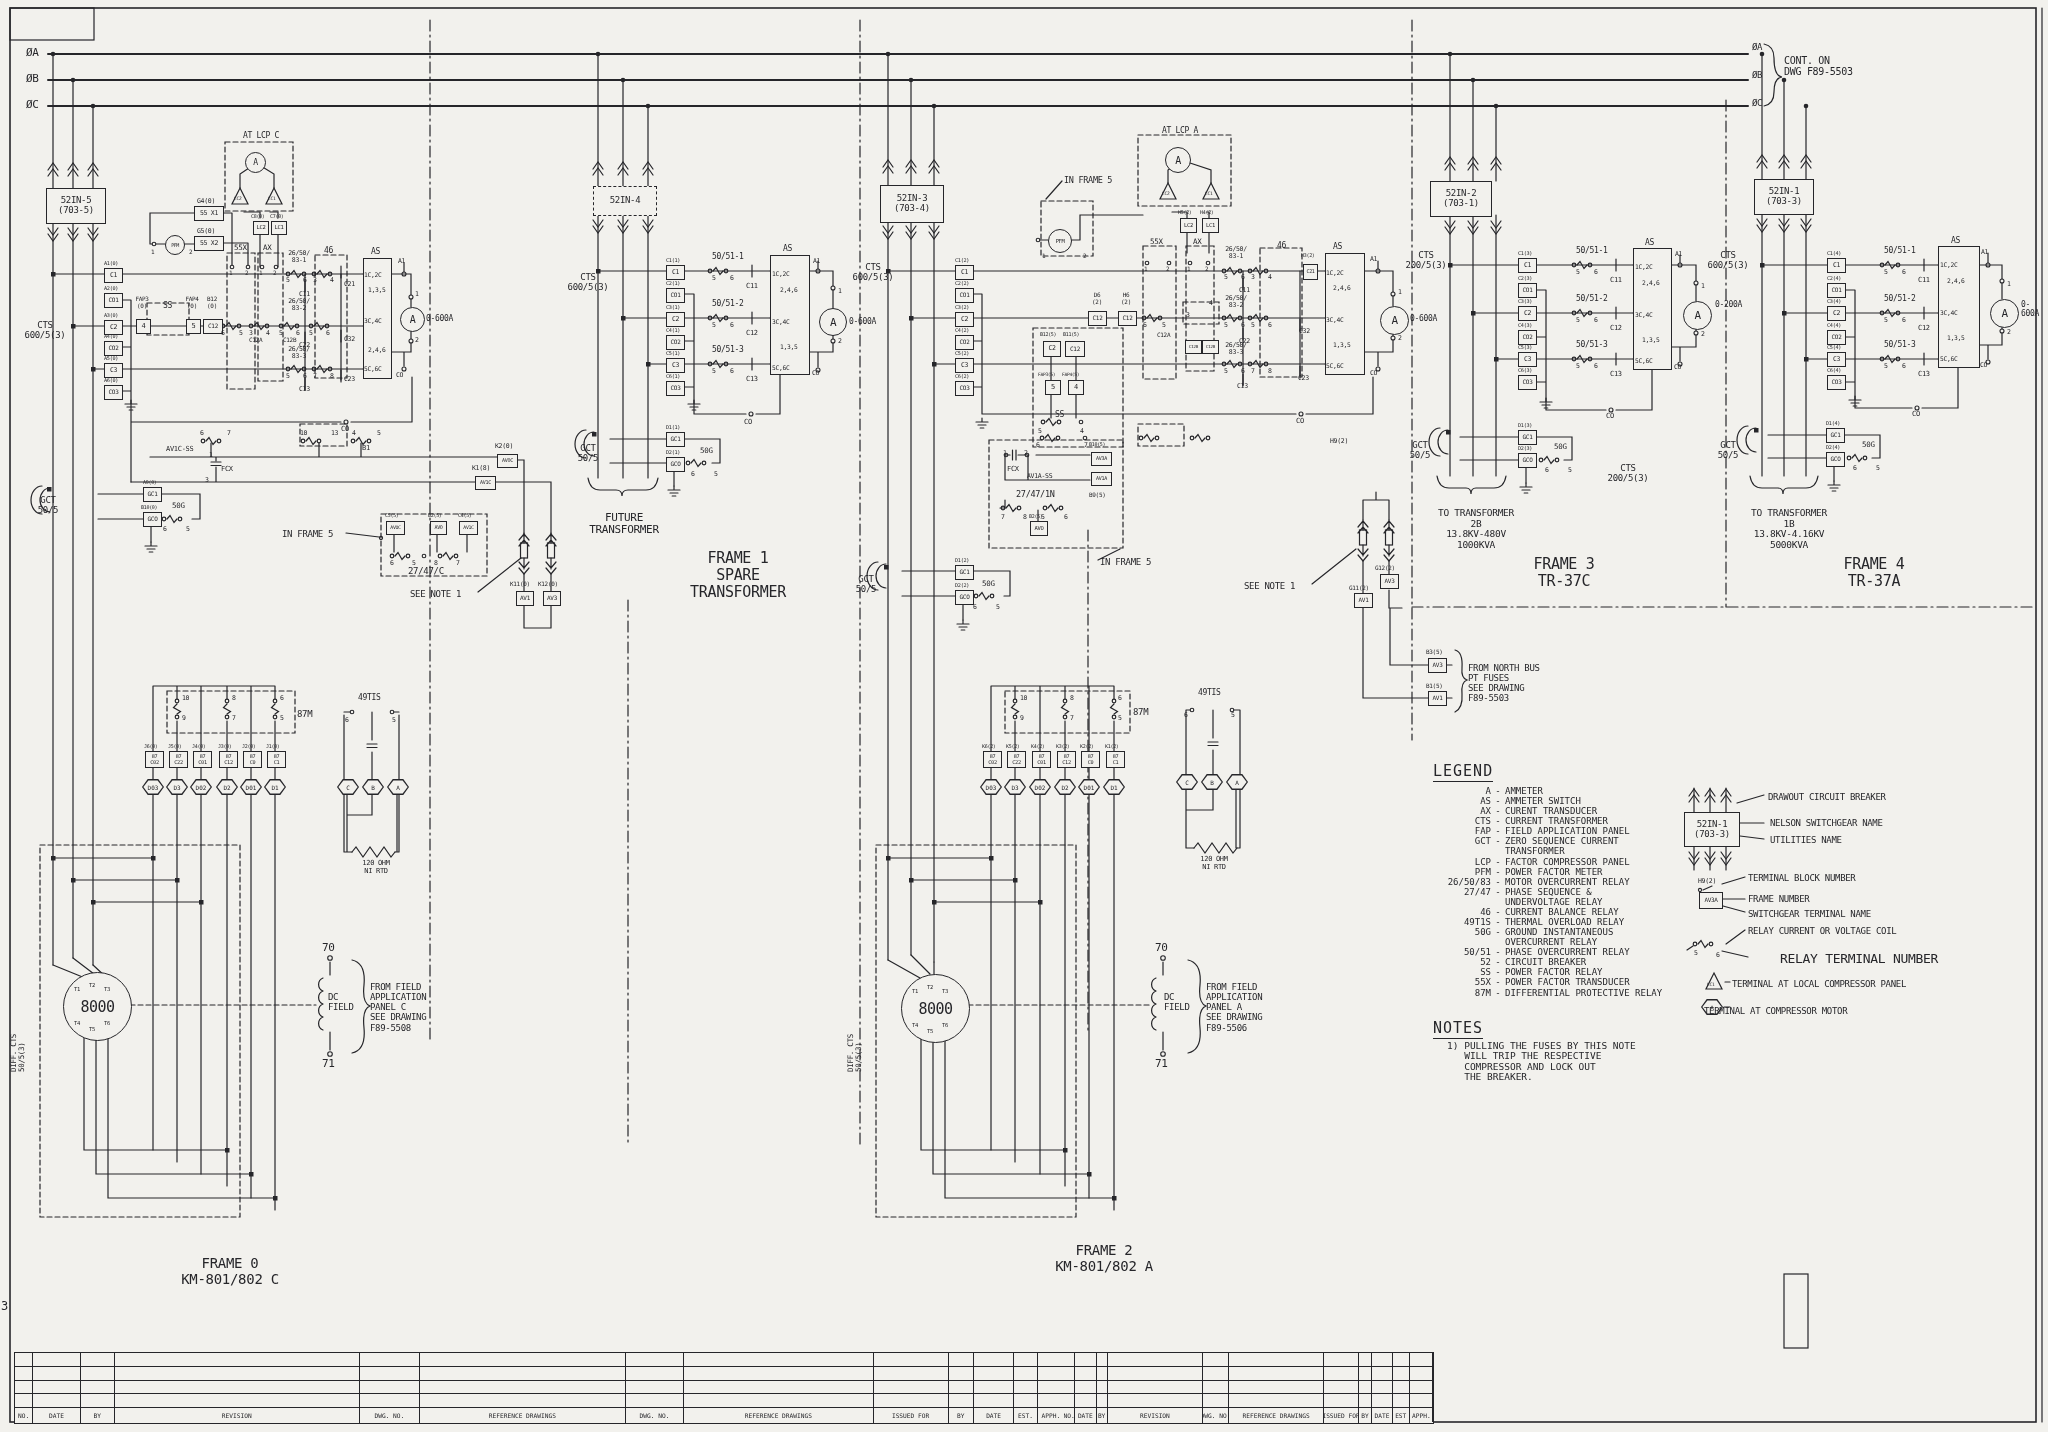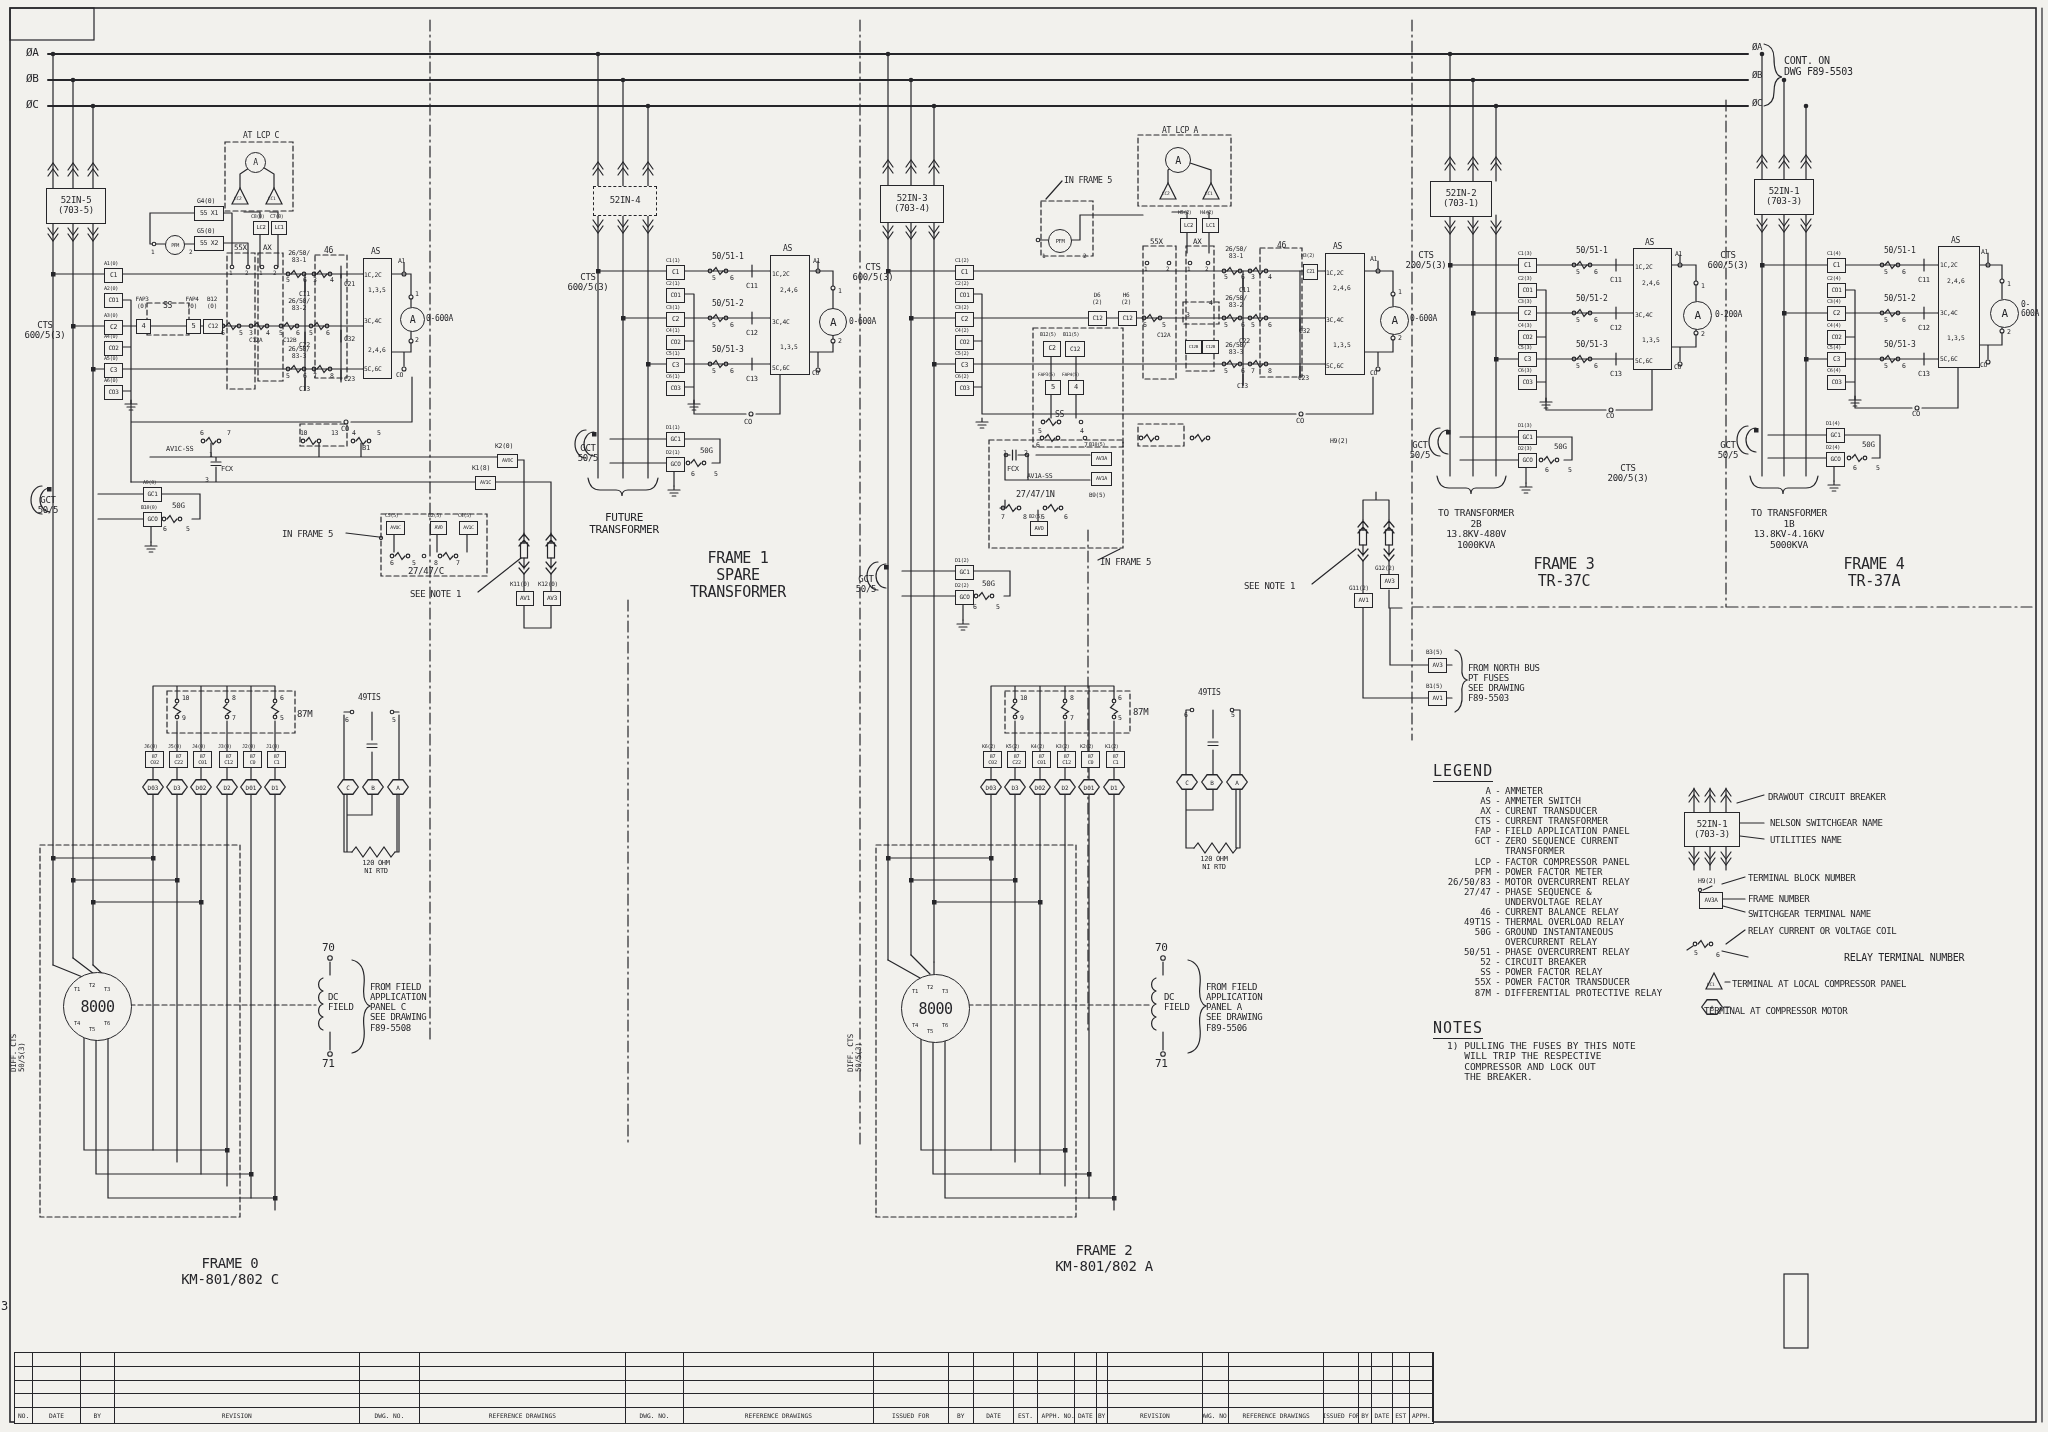--- a/index.html
+++ b/index.html
@@ -1097,21 +1097,21 @@
     <div class="lbl" style="left: 1610px; top: 371px; font-size: 7px;">C13</div>
     <div class="lbl" style="left: 1645px; top: 238px; font-size: 8px;">AS</div>
     <div class="lbl" style="left: 1635px; top: 263px; font-size: 6.3px;">1C,2C</div>
     <div class="lbl" style="left: 1642px; top: 279px; font-size: 6.3px;">2,4,6</div>
     <div class="lbl" style="left: 1635px; top: 311px; font-size: 6.3px;">3C,4C</div>
     <div class="lbl" style="left: 1642px; top: 336px; font-size: 6.3px;">1,3,5</div>
     <div class="lbl" style="left: 1635px; top: 357px; font-size: 6.3px;">5C,6C</div>
     <div class="lbl" style="left: 1675px; top: 251px; font-size: 6.5px;">A1</div>
     <div class="lbl" style="left: 1701px; top: 283px; font-size: 6.5px;">1</div>
     <div class="lbl" style="left: 1701px; top: 331px; font-size: 6.5px;">2</div>
-    <div class="lbl" style="left: 1715px; top: 310px; font-size: 8px;">0-200A</div>
+    <div class="lbl" style="left: 1715px; top: 300px; font-size: 8px;">0-200A</div>
     <div class="lbl" style="left: 1674px; top: 364px; font-size: 6.5px;">CO</div>
     <div class="lbl" style="left: 1606px; top: 413px; font-size: 7px;">CO</div>
     <div class="lbl c" style="left: 1402px; top: 440px; font-size: 9px; width: 36px;">GCT
 50/5</div>
     <div class="lbl" style="left: 1518px; top: 423px; font-size: 5.2px;">D1(3)</div>
     <div class="lbl" style="left: 1518px; top: 446px; font-size: 5.2px;">D2(3)</div>
     <div class="lbl" style="left: 1554px; top: 443px; font-size: 7.5px;">50G</div>
     <div class="lbl" style="left: 1545px; top: 467px; font-size: 6.5px;">6</div>
     <div class="lbl" style="left: 1568px; top: 467px; font-size: 6.5px;">5</div>
     <div class="lbl c" style="left: 1600px; top: 463px; font-size: 9px; width: 56px;">CTS
@@ -1171,21 +1171,21 @@
     <div class="lbl" style="left: 1768px; top: 792px; font-size: 9px;">DRAWOUT CIRCUIT BREAKER</div>
     <div class="lbl" style="left: 1770px; top: 818px; font-size: 9px;">NELSON SWITCHGEAR NAME</div>
     <div class="lbl" style="left: 1770px; top: 835px; font-size: 9px;">UTILITIES NAME</div>
     <div class="lbl" style="left: 1698px; top: 878px; font-size: 6.5px;">H9(2)</div>
     <div class="lbl" style="left: 1748px; top: 873px; font-size: 9px;">TERMINAL BLOCK NUMBER</div>
     <div class="lbl" style="left: 1748px; top: 894px; font-size: 9px;">FRAME NUMBER</div>
     <div class="lbl" style="left: 1748px; top: 909px; font-size: 9px;">SWITCHGEAR TERMINAL NAME</div>
     <div class="lbl" style="left: 1748px; top: 926px; font-size: 9px;">RELAY CURRENT OR VOLTAGE COIL</div>
     <div class="lbl" style="left: 1694px; top: 950px; font-size: 6.5px;">5</div>
     <div class="lbl" style="left: 1716px; top: 952px; font-size: 6.5px;">6</div>
-    <div class="lbl" style="left: 1844px; top: 952px; font-size: 10px;">RELAY TERMINAL NUMBER</div>
+    <div class="lbl" style="left: 1780px; top: 952px; font-size: 13px;">RELAY TERMINAL NUMBER</div>
     <div class="lbl" style="left: 1707px; top: 982px; font-size: 4.6px;">LC1</div>
     <div class="lbl" style="left: 1732px; top: 979px; font-size: 9px;">TERMINAL AT LOCAL COMPRESSOR PANEL</div>
     <div class="lbl" style="left: 1704px; top: 1006px; font-size: 9px;">TERMINAL AT COMPRESSOR MOTOR</div>
     <div class="bx" style="left: 46px; top: 188px; width: 58px; height: 34px; font-size: 9px;">52IN-5
 (703-5)</div>
     <div class="bx d" style="left: 593px; top: 186px; width: 62px; height: 28px; font-size: 9px;">52IN-4</div>
     <div class="bx" style="left: 880px; top: 185px; width: 62px; height: 36px; font-size: 9px;">52IN-3
 (703-4)</div>
     <div class="bx" style="left: 1430px; top: 181px; width: 60px; height: 34px; font-size: 9px;">52IN-2
 (703-1)</div>

